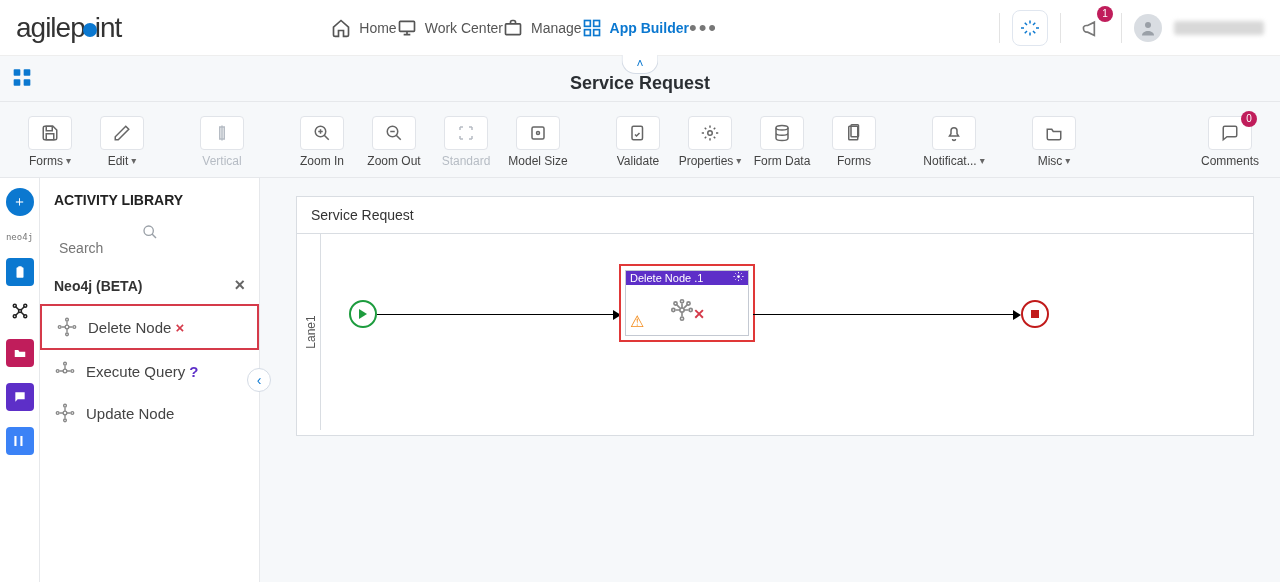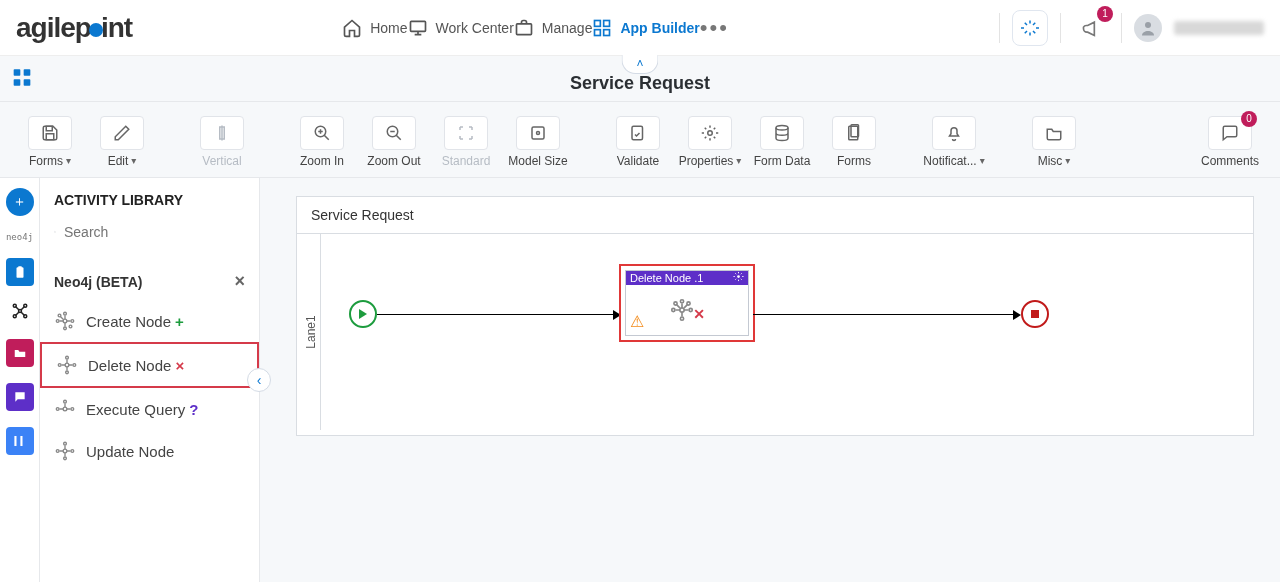--- a/index.html
+++ b/index.html
@@ -1,19 +1,19 @@
 <!DOCTYPE html>
 <html><head>
 <meta charset="utf-8">
 <style>
   * { box-sizing: border-box; margin: 0; padding: 0; font-family: Arial, Helvetica, sans-serif; }
   body { width: 1280px; height: 582px; overflow: hidden; background: #fff; color: #333; font-size: 14px; }
   
   .topbar { height: 56px; display: flex; align-items: center; padding: 0 16px; border-bottom: 1px solid #eee; }
-  .logo { font-size: 28px; font-weight: 700; letter-spacing: -1px; display:flex; align-items:center;}
+  .logo { font-size: 28px; font-weight: 400; letter-spacing: -1px; display:flex; align-items:center;}
   .logo .dot { width: 14px; height: 14px; background:#0b78d0; border-radius:50%; display:inline-block; margin: 0 -2px 0 -2px; position:relative; top:2px;}
   .nav-group { margin-left: 210px; display: flex; align-items: center; }
   .nav-item { display: flex; align-items: center; gap: 8px; color:#555; cursor:pointer; }
   .nav-item.active { color:#0b78d0; font-weight:600; }
   .nav-item svg { width:20px; height:20px; }
   .more-dots { color:#777; font-size:22px; letter-spacing:2px; cursor:pointer; }
   .top-right { margin-left:auto; display:flex; align-items:center; gap:12px; }
   .icon-btn-round { width:36px; height:36px; display:flex; align-items:center; justify-content:center; border-radius:8px; cursor:pointer; color:#0b78d0; position:relative;}
   .icon-btn-round.box { border:1px solid #e0e6ef; }
   .vline { width:1px; height:30px; background:#e3e3e3; }
@@ -45,21 +45,21 @@
   .rail-btn { width:28px; height:28px; display:flex;align-items:center;justify-content:center; cursor:pointer; color:#fff; border-radius:50%; font-size:14px;}
   .rail-neo { font-size:9px; color:#777; font-family:monospace; }
   .rail-plain { color:#5d2fc8; }
   .rail1 { background:#0b78d0; }
   .rail2 { background:#c01d5b; }
   .rail3 { background:#5d2fc8; }
   .rail4 { background:#3b82f6; }
 
   .libpanel { width:220px; background:#fff; border-right:1px solid #e6e8eb; display:flex; flex-direction:column; position:relative;}
   .lib-header { padding:14px 14px 10px; font-weight:700; font-size:14px; color:#222;}
-  .lib-search { margin:0 12px 16px; display:flex; align-items:center; gap:8px; color:#9aa0a7; border-bottom:1px solid transparent; padding:6px 2px;}
+  .lib-search { margin:0 12px 4px; display:flex; align-items:center; color:#9aa0a7; border-bottom:1px solid transparent; padding:6px 2px;flex-direction:column;}
   .lib-search input { border:none; outline:none; flex:1; color:#555; font-size:14px;}
   .lib-group { padding:8px 14px; font-weight:600; font-size:14px; display:flex; align-items:center; }
   .lib-group .close { margin-left:auto; color:#666; cursor:pointer; font-size:18px;}
   .lib-item { padding:10px 14px; display:flex; align-items:center; gap:10px; color:#444; cursor:grab; font-size:15px;}
   .lib-item.selected { border:2px solid #d53a4a; }
   .node-ic { color:#888; display:inline-flex; }
 
   .collapse-btn { position:absolute; right:-12px; top:50%; transform:translateY(-50%); width:24px; height:24px; border:1px solid #d4dbe5; background:#fff; border-radius:50%; display:flex;align-items:center;justify-content:center; color:#0b78d0; cursor:pointer; font-size:14px;}
 
   .canvas-wrap { flex:1; padding:18px 26px 18px 36px; }
@@ -351,36 +351,20 @@
     <div class="lib-search">
       <svg width="16" height="16" viewBox="0 0 24 24" fill="none" stroke="currentColor" stroke-width="2">
           <circle cx="10" cy="10" r="7"></circle>
           <path d="M21 21l-6-6"></path>
         </svg>
       <input placeholder="Search" style="">
     </div>
     <div class="lib-group">
       <span>Neo4j (BETA)</span>
       <span class="close">×</span>
-    </div>
-    <div class="lib-item">
-      <span class="node-ic">
-          <svg width="22" height="22" viewBox="0 0 24 24" fill="none" stroke="currentColor" stroke-width="1.5">
-            <circle cx="12" cy="12" r="2"></circle>
-            <circle cx="4" cy="12" r="1.5"></circle>
-            <circle cx="20" cy="12" r="1.5"></circle>
-            <circle cx="12" cy="4" r="1.5"></circle>
-            <circle cx="12" cy="20" r="1.5"></circle>
-            <circle cx="6" cy="6" r="1.5"></circle>
-            <circle cx="18" cy="18" r="1.5"></circle>
-            <path d="M12 6v4M12 14v4M6 12h4M14 12h4M7 7l3 3"></path>
-          </svg>
-        </span>
-      <span>Create Node</span>
-      <span style="color:#1d9c3e;font-weight:700;margin-left:-6px;">+</span>
     </div>
     <div class="lib-item selected">
       <span class="node-ic">
           <svg width="22" height="22" viewBox="0 0 24 24" fill="none" stroke="currentColor" stroke-width="1.5">
             <circle cx="12" cy="12" r="2"></circle>
             <circle cx="4" cy="12" r="1.5"></circle>
             <circle cx="20" cy="12" r="1.5"></circle>
             <circle cx="12" cy="4" r="1.5"></circle>
             <circle cx="12" cy="20" r="1.5"></circle>
             <path d="M12 6v4M12 14v4M6 12h4M14 12h4"></path>

